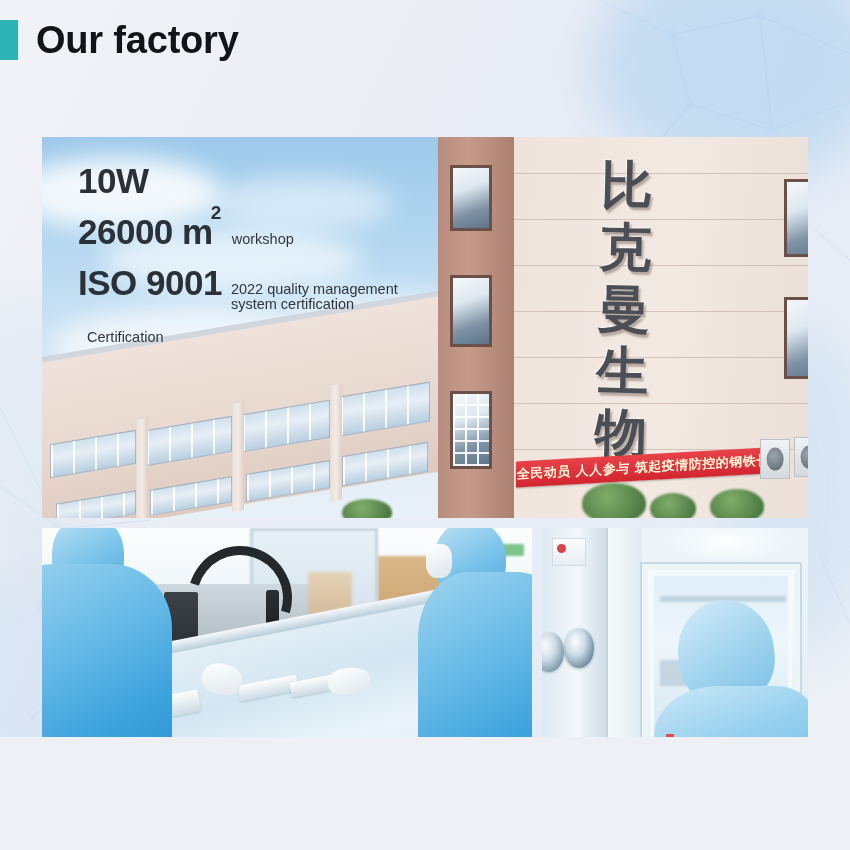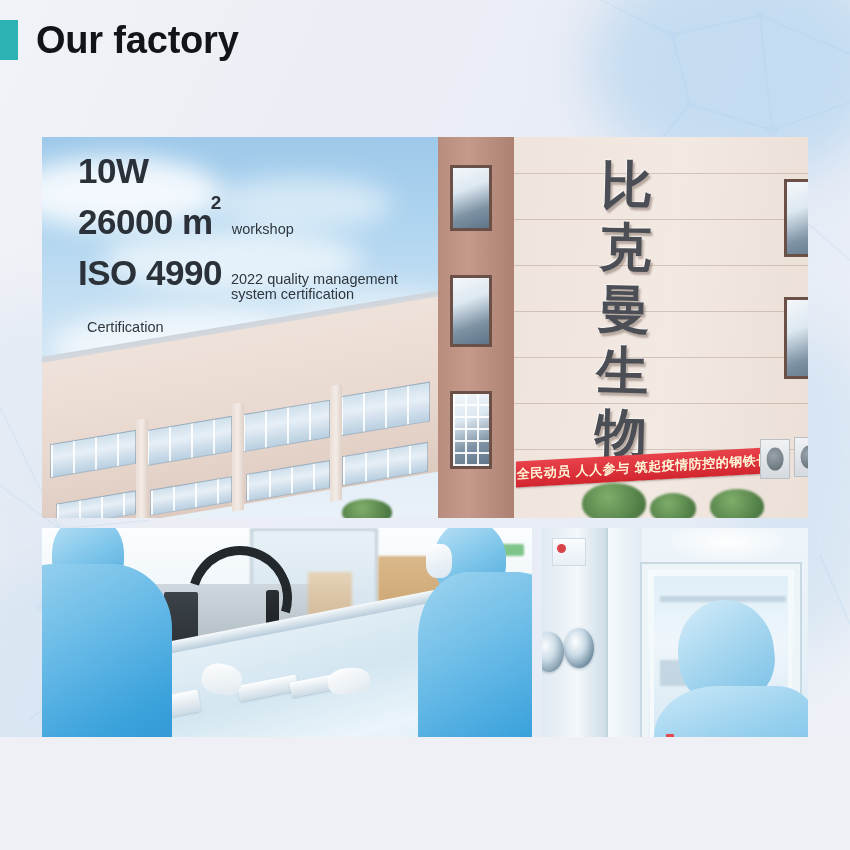--- a/index.html
+++ b/index.html
@@ -241,21 +241,21 @@
     position: absolute;
     background: radial-gradient(circle at 40% 35%, #7fae6a, #3f6b38);
     border-radius: 50% 50% 45% 45%;
     filter: blur(1px);
   }
 
   
   .stats {
     position: absolute;
     left: 36px;
-    top: 16px;
+    top: 26px;
     display: flex;
     flex-direction: column;
     gap: 16px;
   }
   .stat-row {
     display: flex;
     align-items: baseline;
   }
   .stat-big {
     font-size: 35px;
@@ -618,21 +618,21 @@
 
       <div class="stat-row">
         <div class="stat-big">
           <span>26000 m</span><span class="stat-sup">2</span>
         </div>
         <div class="stat-small one-line">workshop</div>
       </div>
 
       <div class="stat-row">
         <div class="stat-big">
-          <span>ISO 4990</span>
+          <span>ISO 9001</span>
         </div>
         <div class="stat-small">2022 quality management
 system certification</div>
       </div>
 
       <div class="stat-row">
         <div class="stat-small one-line">Certification</div>
       </div>
 
     </div>

